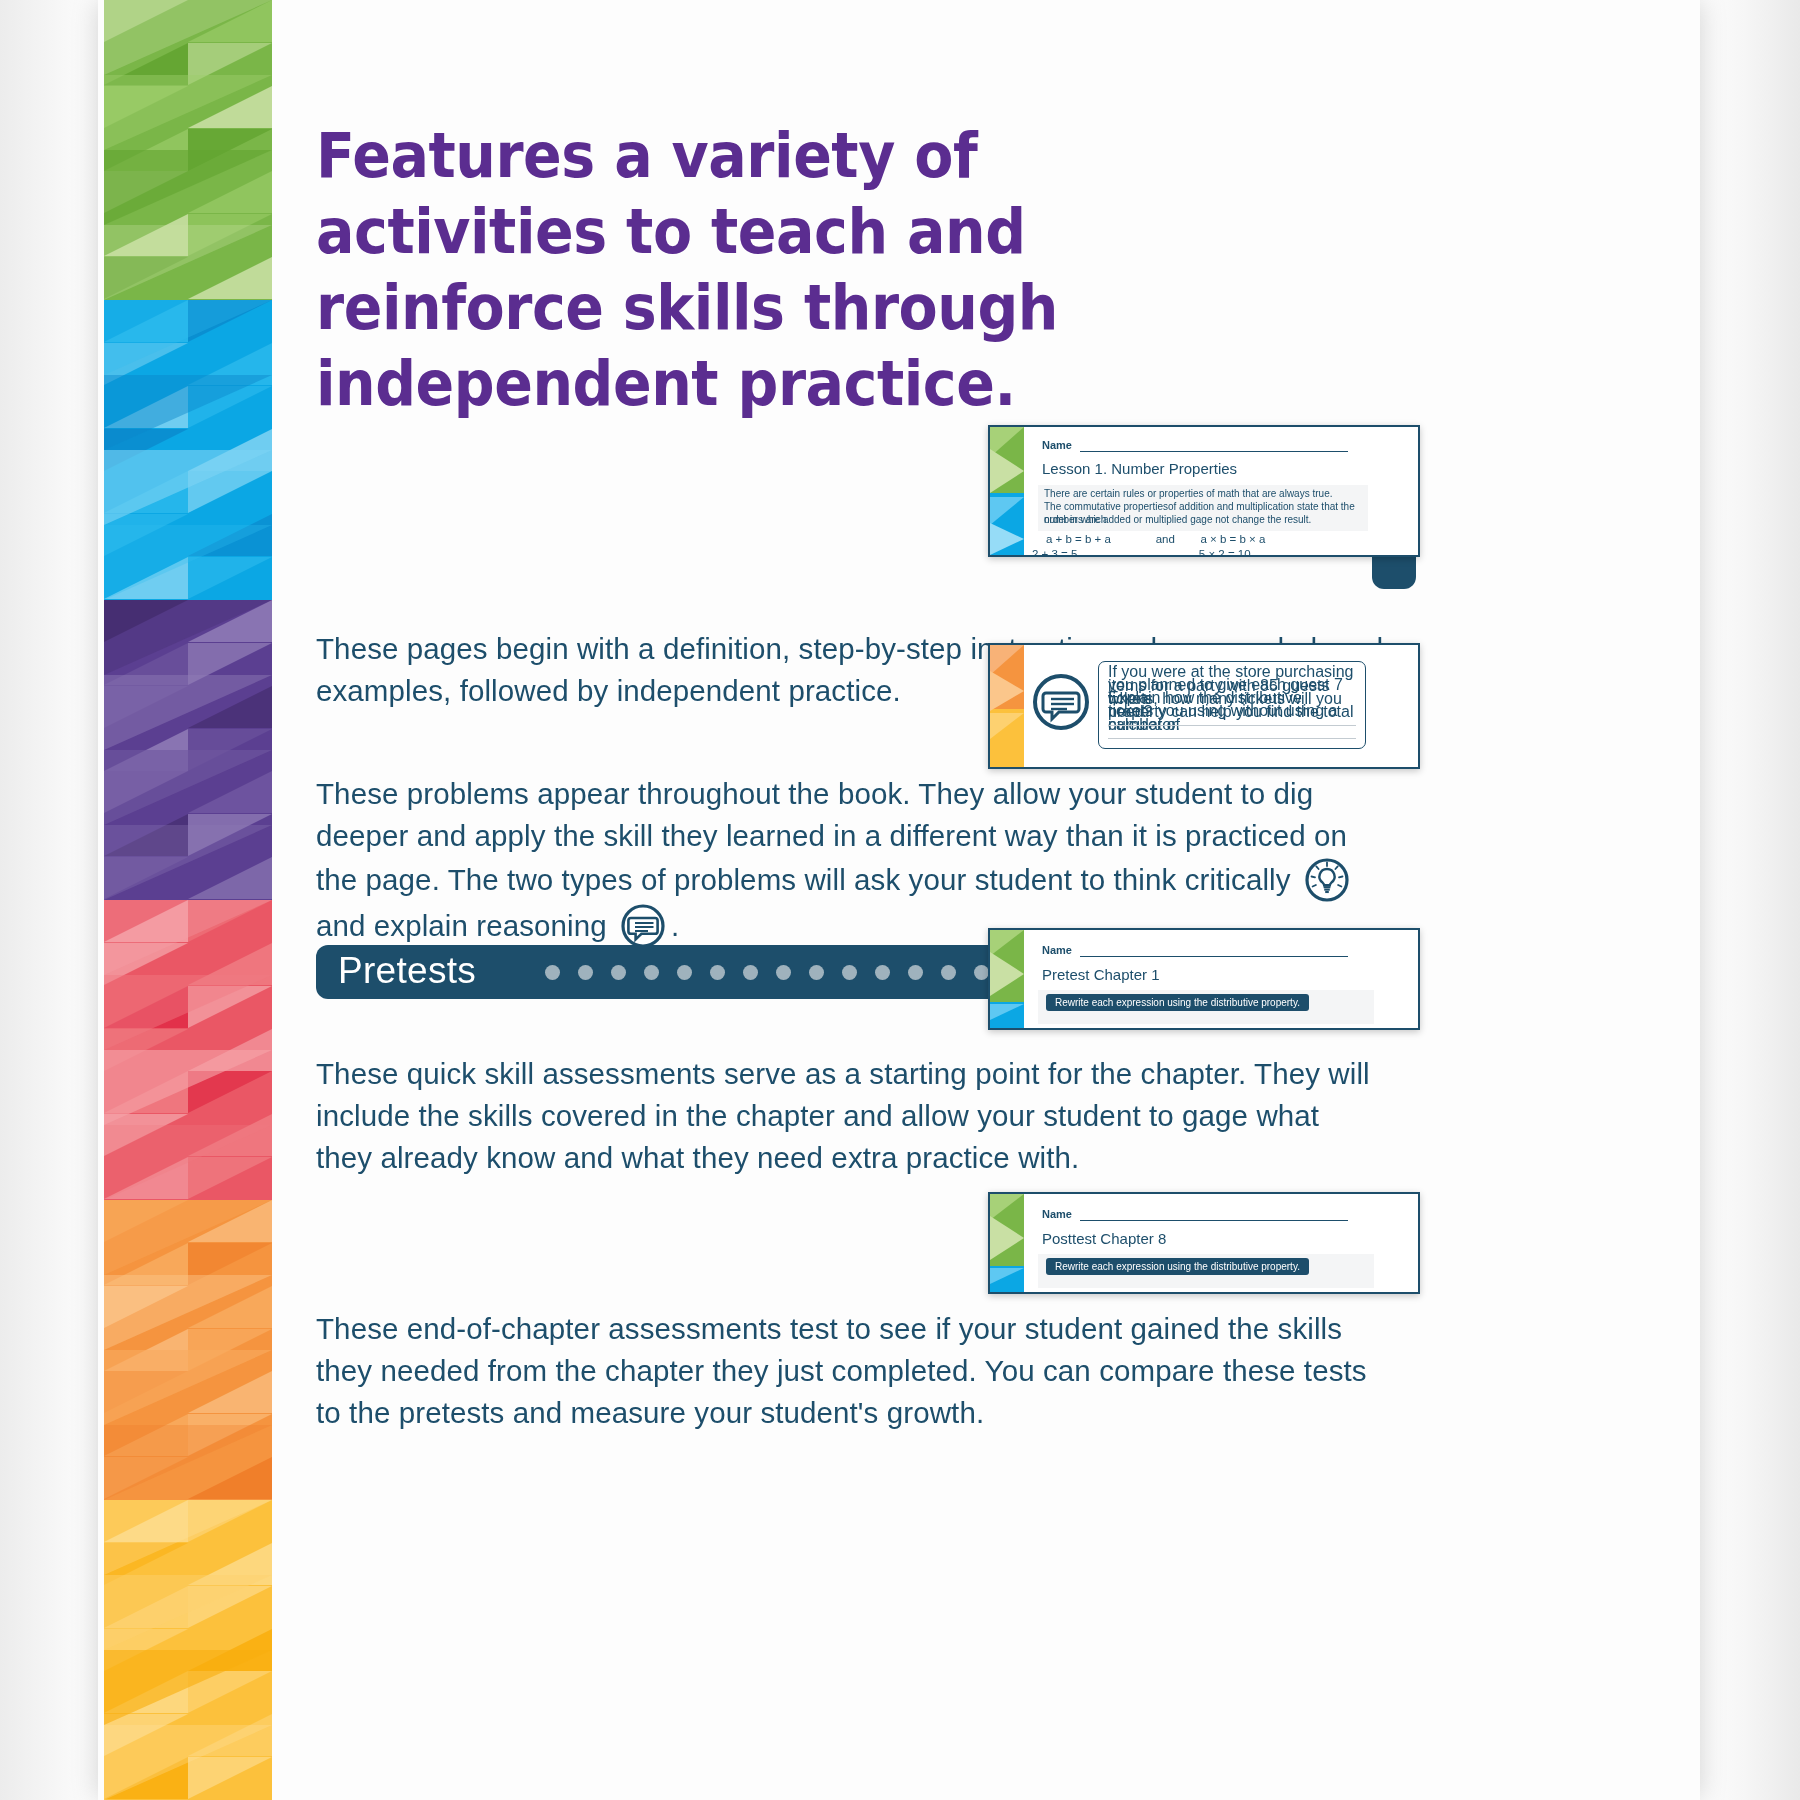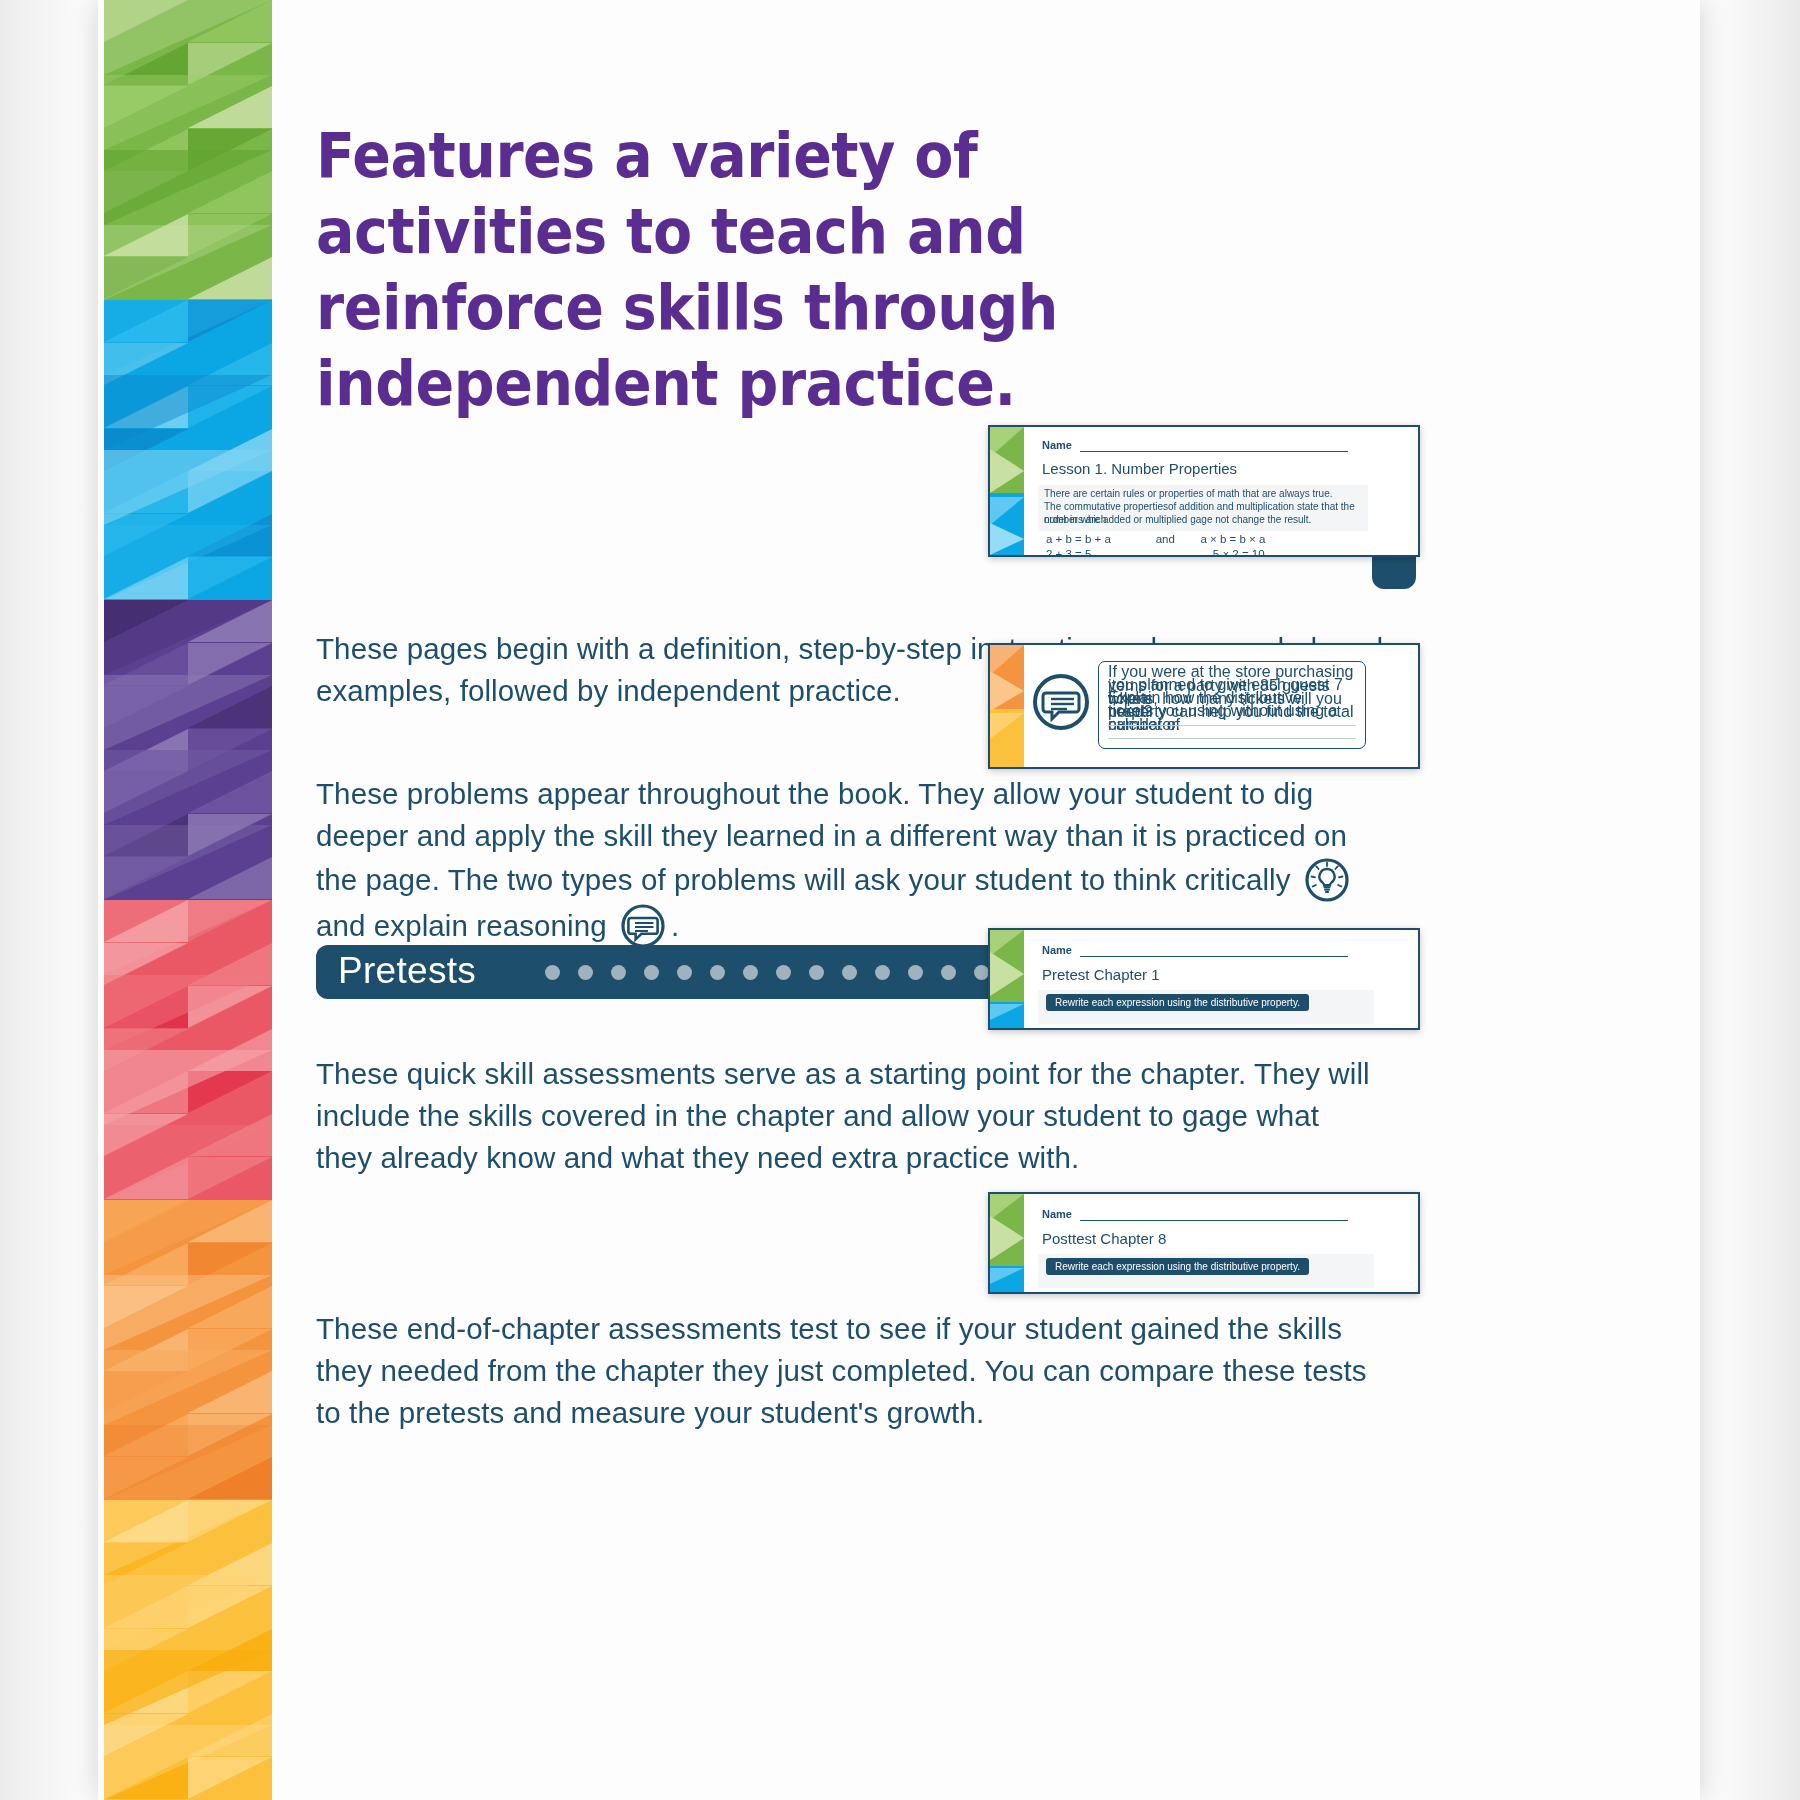--- a/index.html
+++ b/index.html
@@ -278,21 +278,21 @@
     </div>
     <div class="content">
       <span class="tw-name" style="left:18px;top:12px;">Name</span>
       <span class="tw-rule" style="left:56px;top:24px;width:268px;"></span>
       <span class="tw-title" style="left:18px;top:33px;">Lesson 1. Number Properties</span>
       <span class="tw-box" style="left:14px;top:58px;width:330px;height:46px;"></span>
       <span class="tw-txt" style="left:20px;top:60px;width:326px;">There are certain rules or properties of math that are always true.</span>
       <span class="tw-txt" style="left:20px;top:73px;width:330px;">The commutative propertiesof addition and multiplication state that the order in which</span>
       <span class="tw-txt" style="left:20px;top:86px;width:326px;">numbers are added or multiplied gage not change the result.</span>
       <span class="tw-eq" style="left:22px;top:106px;">a + b = b + a              and        a × b = b × a</span>
-      <span class="tw-eq" style="left:22px;top:121px;">2 + 3 = 5                                      5 × 2 = 10</span>
+      <span class="tw-eq" style="left:8px;top:121px;">2 + 3 = 5                                      5 × 2 = 10</span>
     </div>
   </div>
 
   <div class="para" style="left:316px;top:628px;width:1080px;">These pages begin with a definition, step-by-step instructions where needed, and examples, followed by independent practice.</div>
 
   <div class="nub" style="left:1372px;top:668px;"></div>
 
   <div class="thumb" style="left:988px;top:643px;width:400px;height:122px;">
     <div class="stripe">
       <div style="position:absolute;left:0;top:0;width:34px;height:64px;background:#f5943f;"></div>

